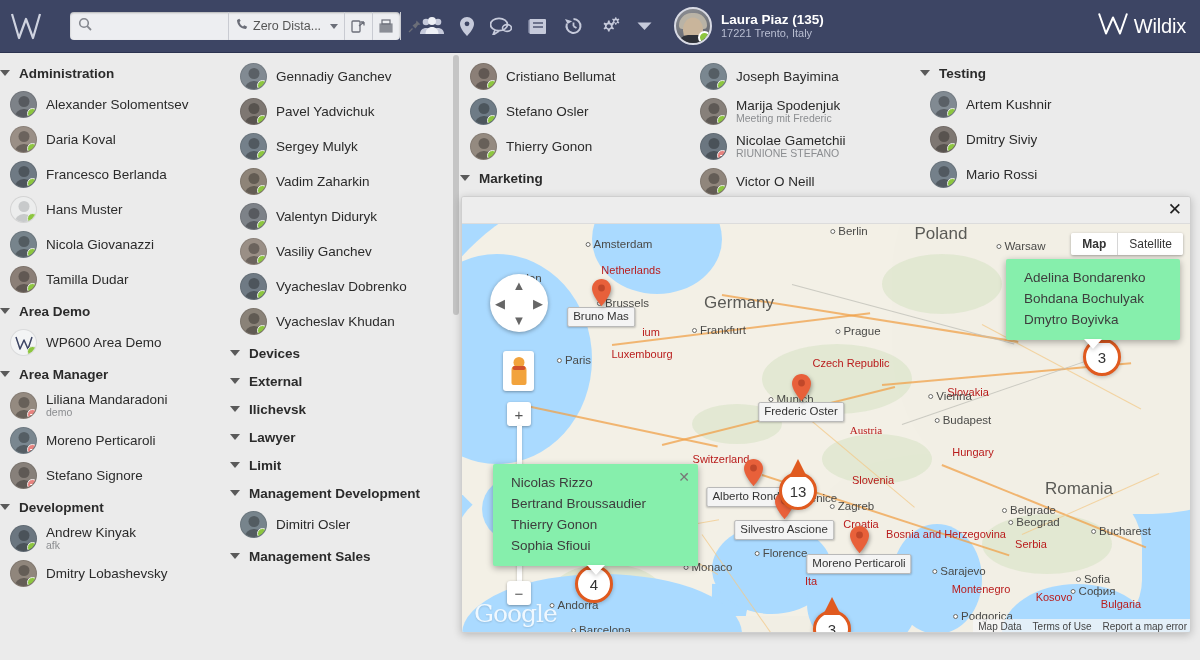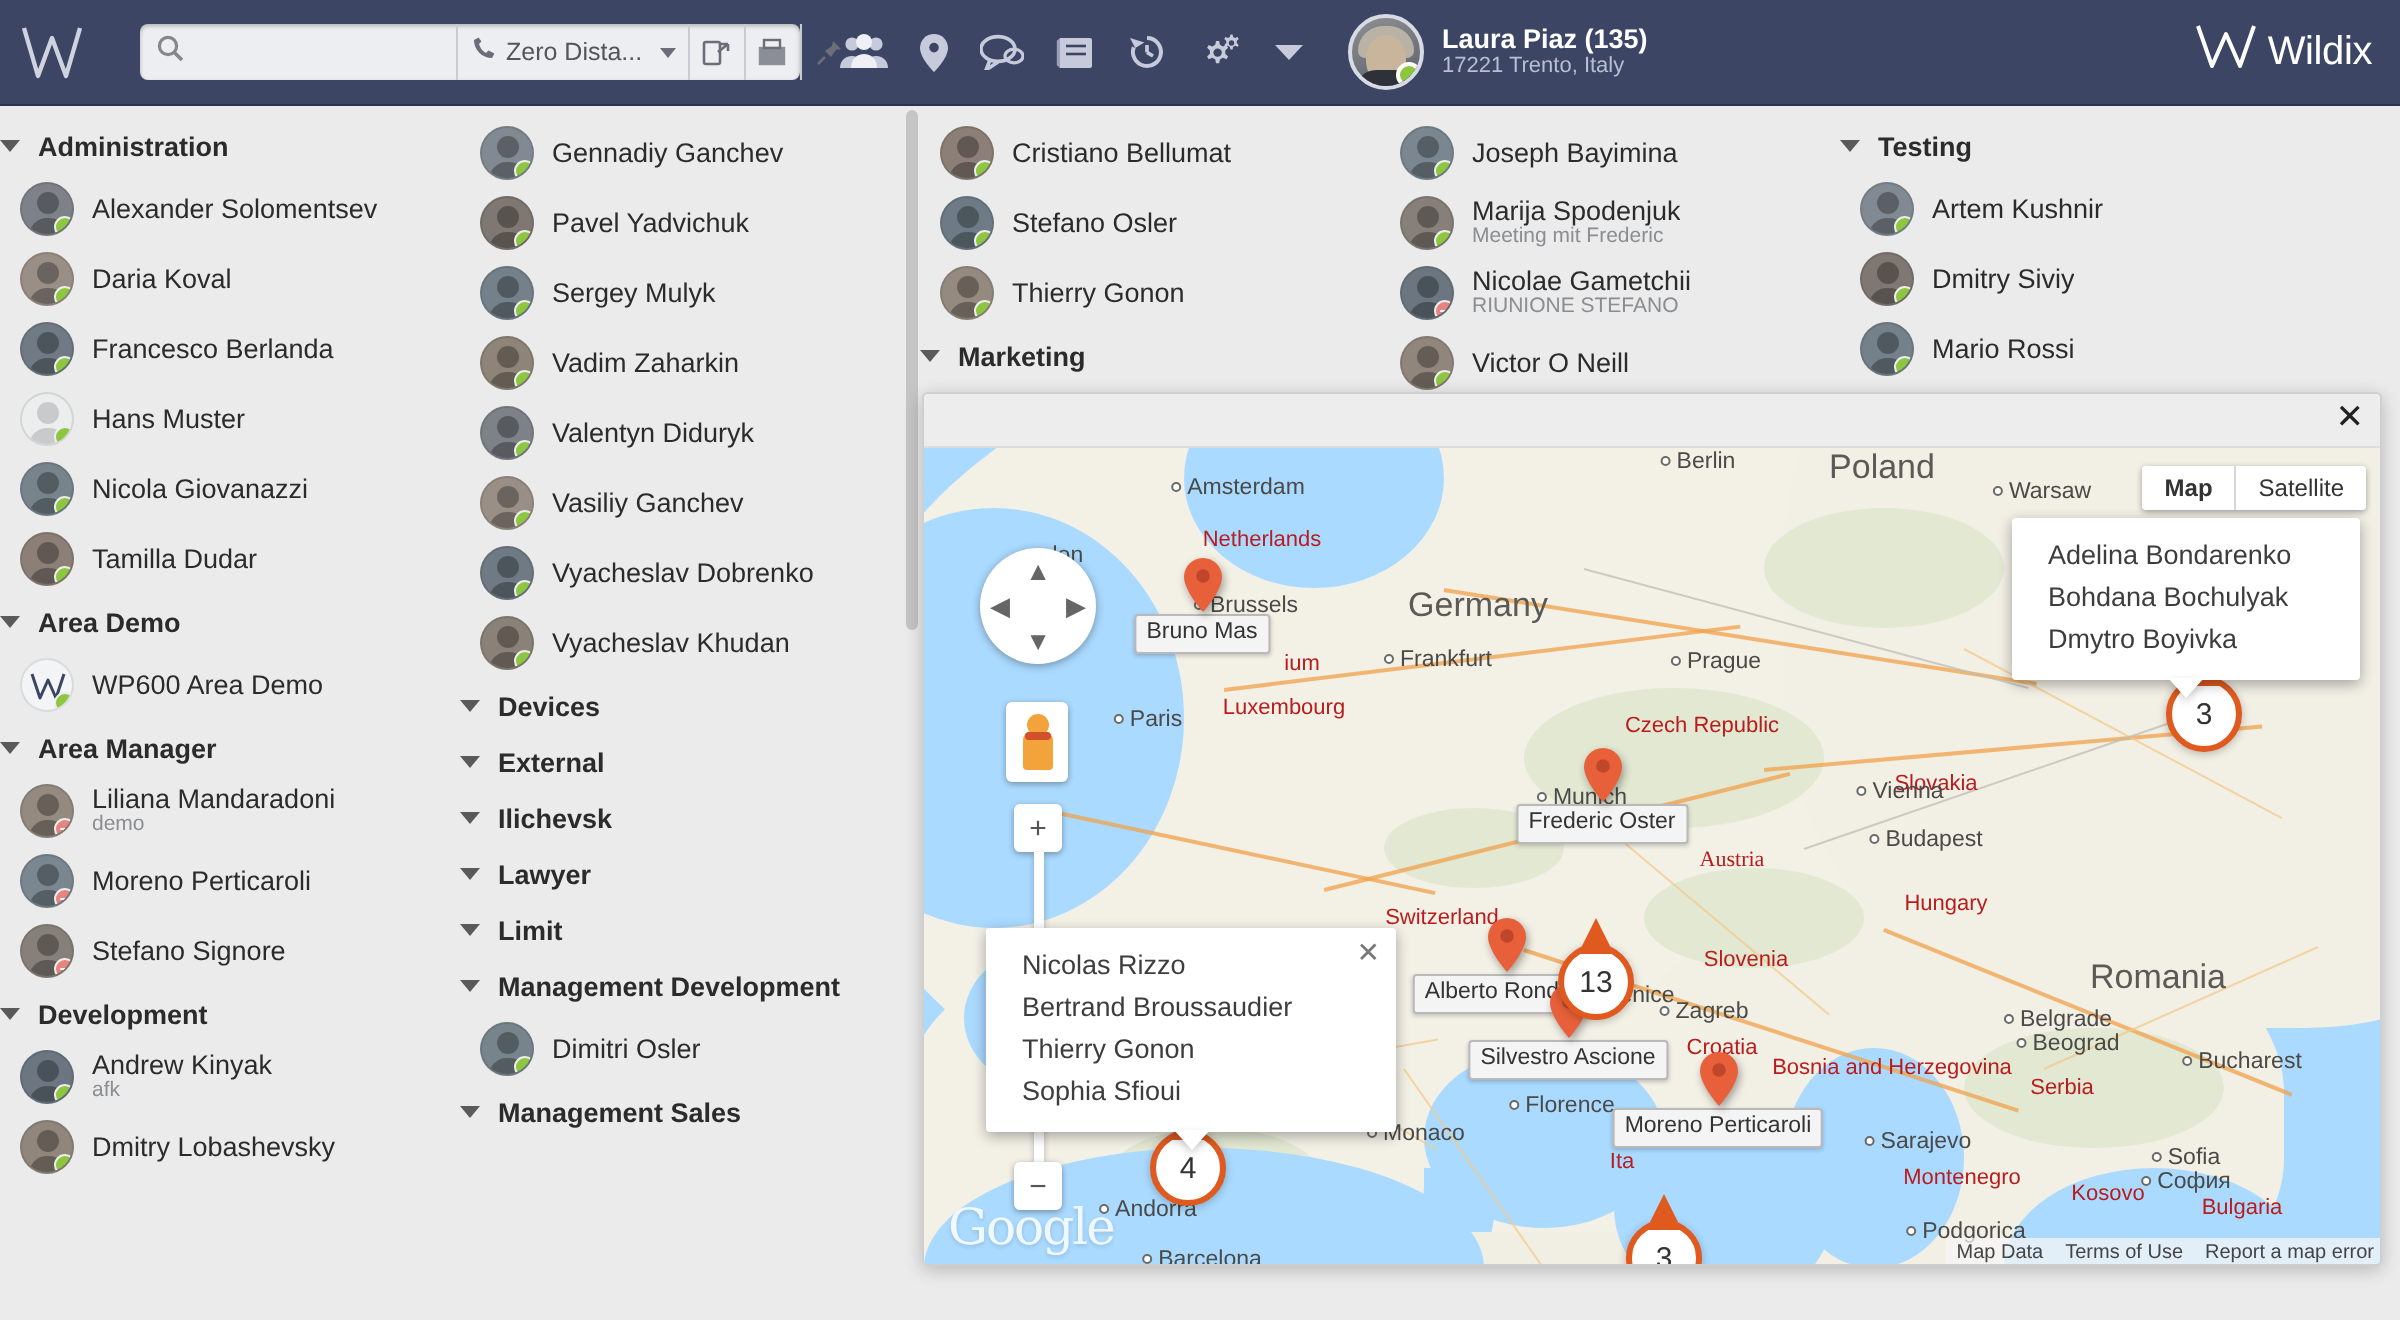--- a/index.html
+++ b/index.html
@@ -306,21 +306,21 @@
     font-size:15px;color:#333; z-index:24;
     box-shadow:0 1px 4px rgba(0,0,0,.25);
   }
   .cluster .tail {
     position:absolute; left:50%; top:-16px; transform:translateX(-50%);
     width:0;height:0;border-left:9px solid transparent;border-right:9px solid transparent;
     border-bottom:18px solid #e05a1f; z-index:-1;
   }
 
   .infowin {
-    position:absolute; background:#ffffff; border-radius:2px;
+    position:absolute; background:#86efac; border-radius:2px;
     box-shadow:0 2px 7px rgba(0,0,0,.33);
     padding:9px 34px 9px 18px; z-index:40;
   }
   .infowin .row { font-size:13.5px; color:#3d3d3d; line-height:1.55; white-space:nowrap;}
   .infowin .iclose {
     position:absolute; right:8px; top:5px; font-size:14px; color:#777; cursor:pointer;
     font-family:"DejaVu Sans", sans-serif;
   }
   .infowin .tail-dn {
     position:absolute; left:50%; bottom:-9px; transform:translateX(-50%);

